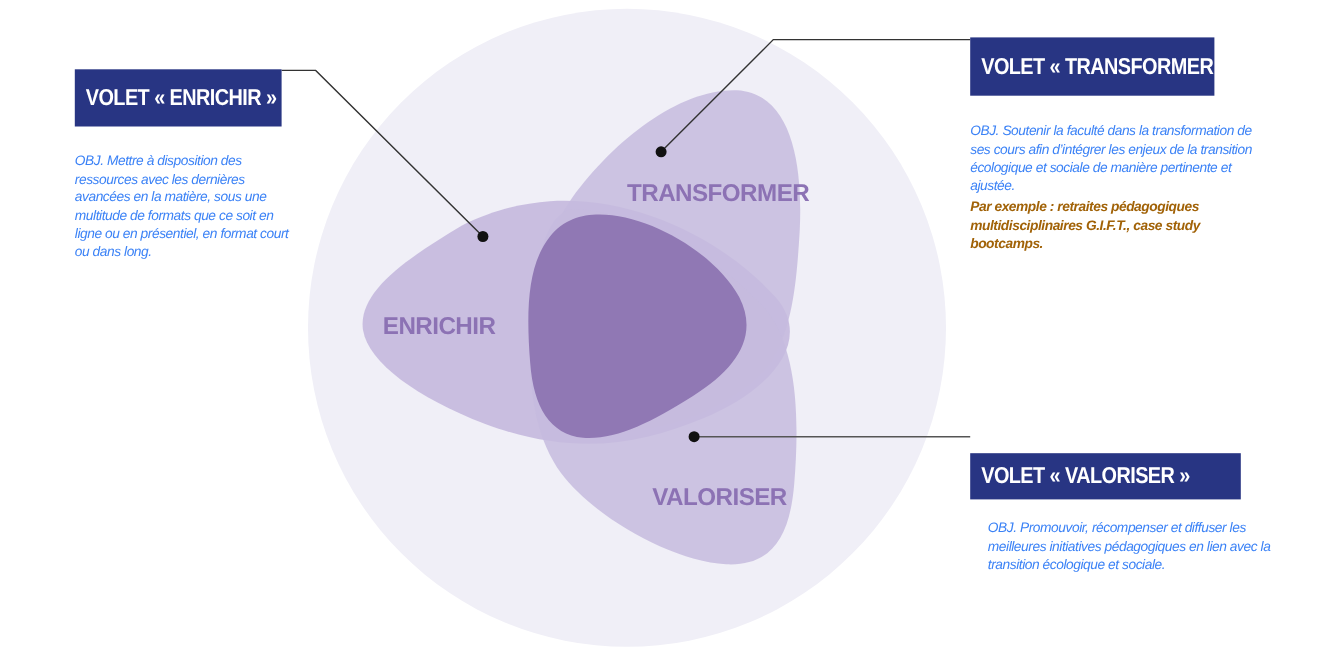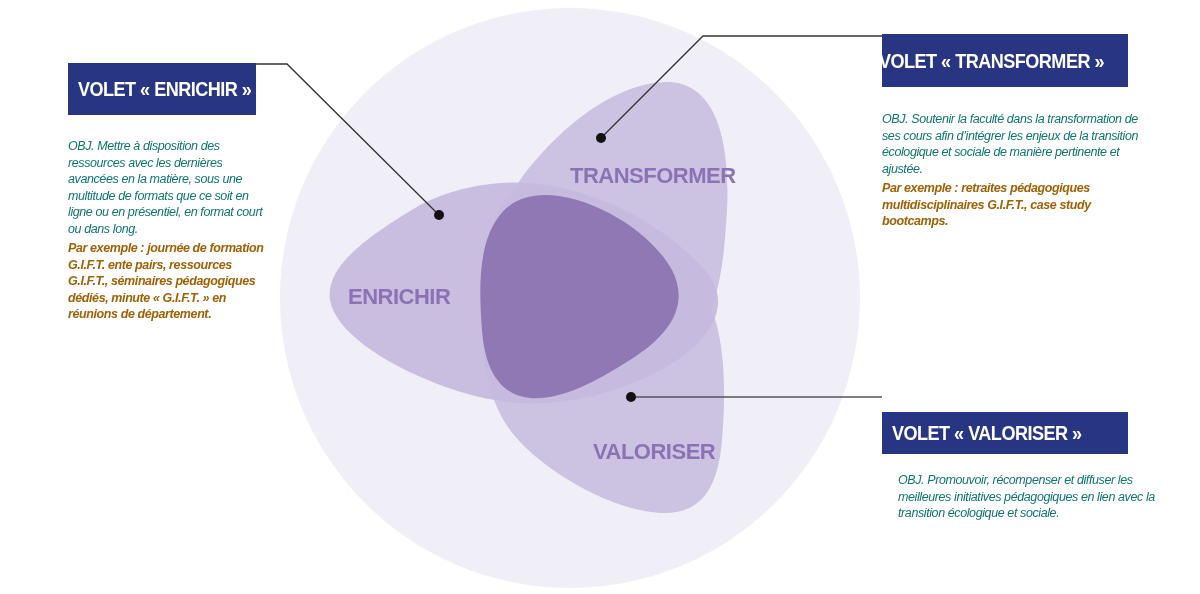--- a/index.html
+++ b/index.html
@@ -21,25 +21,25 @@
       display: flex; align-items: center; box-sizing: border-box;
       padding-left: 10px; white-space: nowrap;
       transform-origin: left center;
     }
     .volet-header span { display: inline-block; transform: scaleX(0.86); transform-origin: left center; }
     .volet-text {
       position: absolute; color: #2a2a2a;
       font-family: "Liberation Sans", sans-serif; font-size: 12.5px; line-height: 16.5px;
       letter-spacing: -0.4px;
     }
-    .volet-text .obj { font-style: italic; font-weight: normal; color: #0f766e; margin: 0 0 3px 0; }
+    .volet-text .obj { font-style: italic; font-weight: normal; color: #3b82f6; margin: 0 0 3px 0; }
     .volet-text .example { font-style: italic; font-weight: bold; color: #a16207; margin: 0; }
     #enrichir-header { left: 68px; top: 63px; width: 188px; height: 52px; }
     #enrichir-text { left: 68px; top: 138px; width: 200px; }
-    #transformer-header { left: 882px; top: 34px; width: 246px; height: 53px; justify-content: center; }
+    #transformer-header { left: 882px; top: 34px; width: 222px; height: 53px; }
     #transformer-text { left: 882px; top: 111px; width: 260px; }
     #valoriser-header { left: 882px; top: 412px; width: 246px; height: 42px; }
     #valoriser-text { left: 882px; top: 472px; width: 260px; margin-left: 16px; }
   </style>
 </head>
 <body>
 
 <svg class="diagram-svg" viewBox="0 0 1200 594" xmlns="http://www.w3.org/2000/svg">
 
   <circle cx="570" cy="298" r="290" fill="#f0eff7"></circle>
@@ -64,21 +64,20 @@
 
   <polyline points="631,397 882,397" fill="none" stroke="#555555" stroke-width="1.3"></polyline>
   <circle cx="631" cy="397" r="5" fill="#111111"></circle>
 </svg>
 
 <div class="volet-header" id="enrichir-header">
   <span>VOLET « ENRICHIR »</span>
 </div>
 <div class="volet-text" id="enrichir-text">
   <p class="obj">OBJ. Mettre à disposition des ressources avec les dernières avancées en la matière, sous une multitude de formats que ce soit en ligne ou en présentiel, en format court ou dans long.</p>
-  <p class="example">Par exemple : journée de formation G.I.F.T. ente pairs, ressources G.I.F.T., séminaires pédagogiques dédiés, minute « G.I.F.T. » en réunions de département.</p>
 </div>
 
 <div class="volet-header" id="transformer-header">
   <span>VOLET « TRANSFORMER »</span>
 </div>
 <div class="volet-text" id="transformer-text">
   <p class="obj">OBJ. Soutenir la faculté dans la transformation de ses cours afin d’intégrer les enjeux de la transition écologique et sociale de manière pertinente et ajustée.</p>
   <p class="example">Par exemple : retraites pédagogiques multidisciplinaires G.I.F.T., case study bootcamps.</p>
 </div>
 

